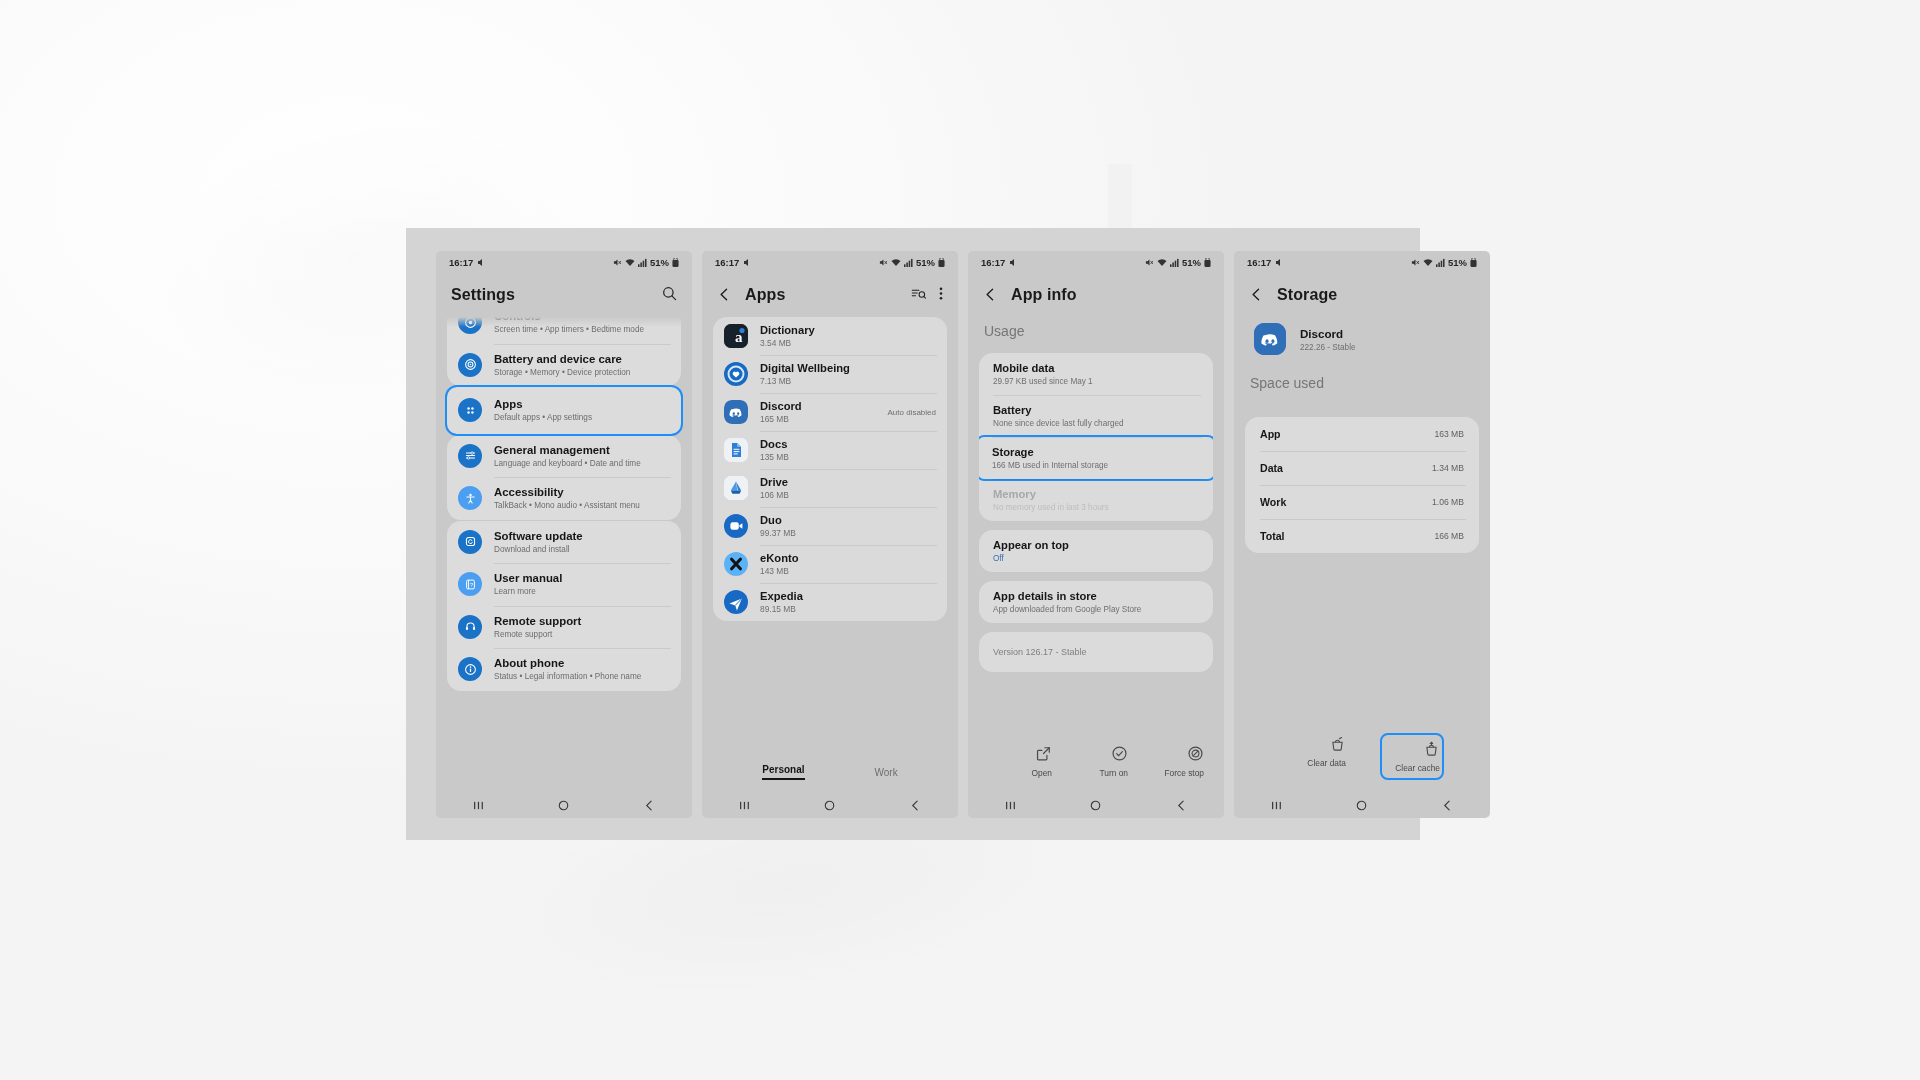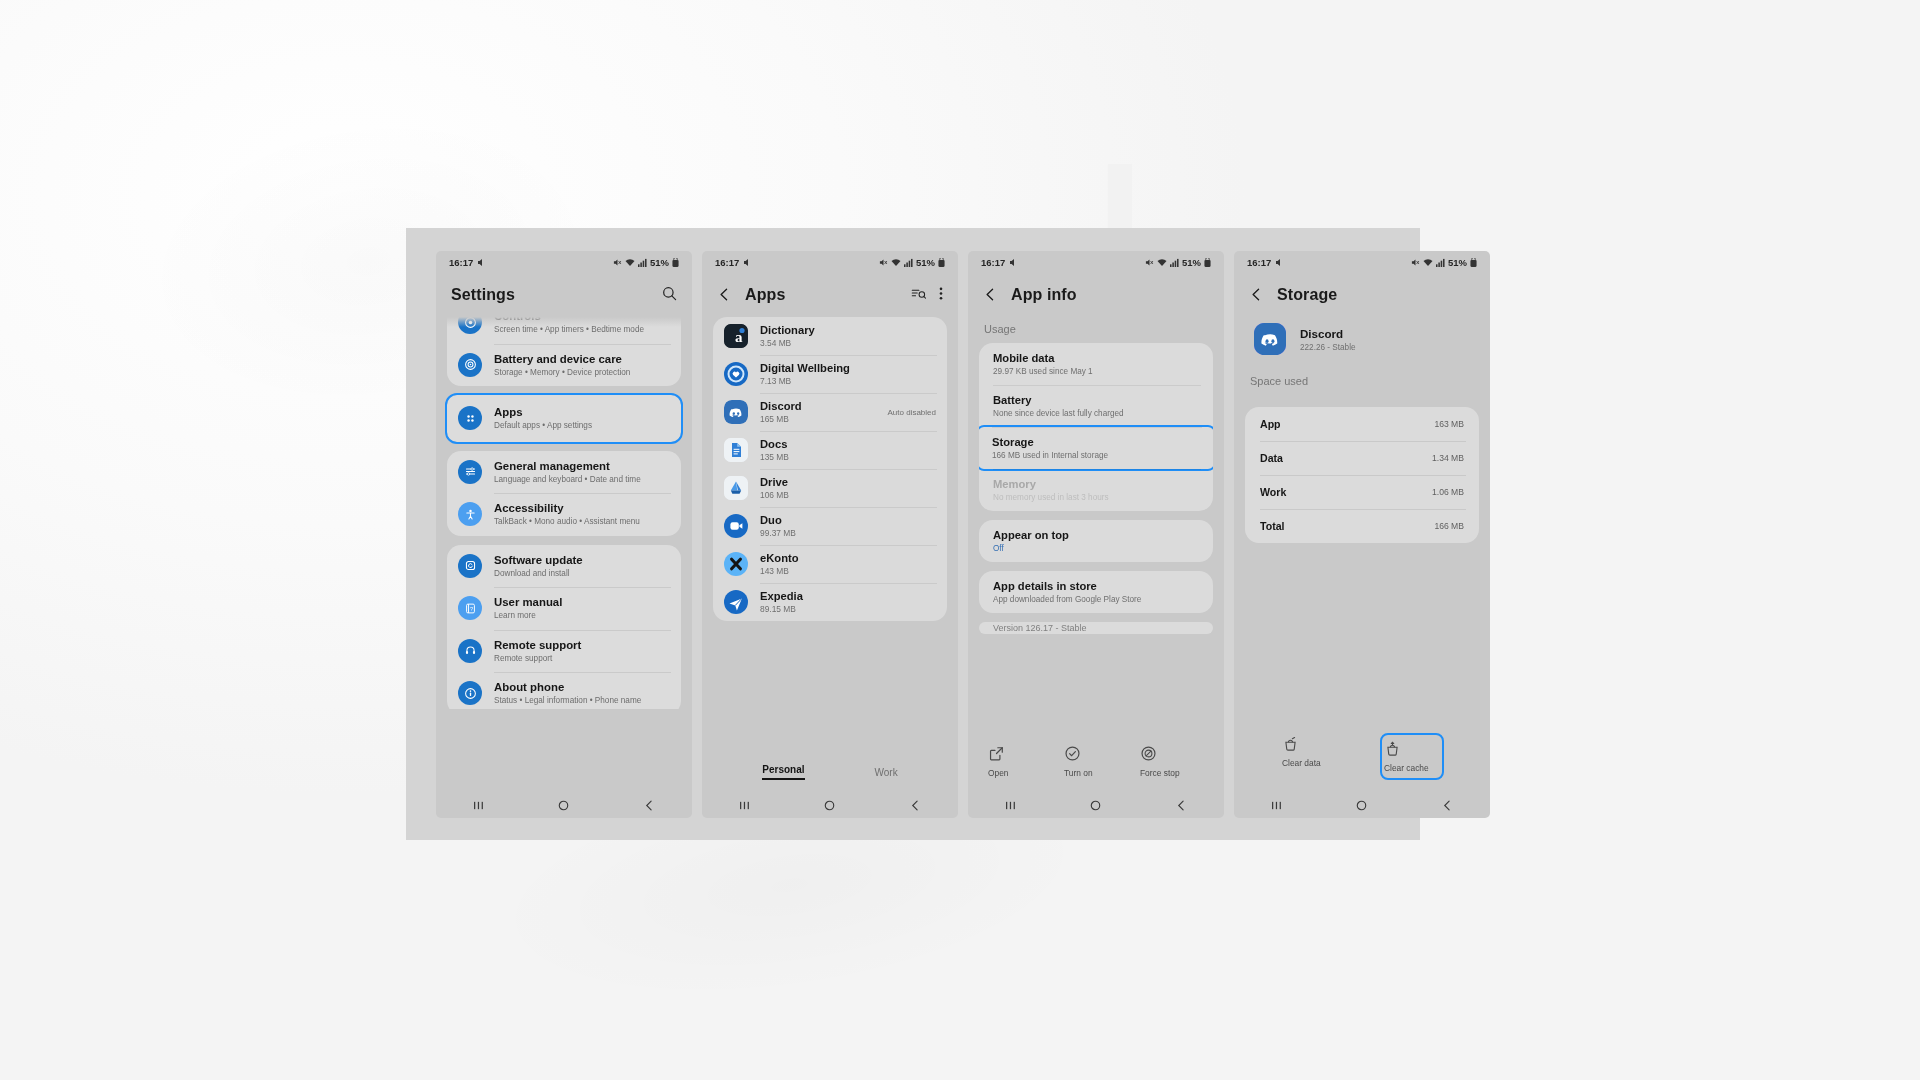--- a/index.html
+++ b/index.html
@@ -84,21 +84,21 @@
   .hdr .spacer { flex: 1; }
   .hdr .icons { display: flex; align-items: center; gap: 13px; }
   .back { width: 16px; height: 16px; flex: none; }
 
   
   .scroll { padding: 0 11px; }
   .card {
     background: rgba(232,232,232,0.62);
     border-radius: 14px;
     overflow: hidden;
-    margin-bottom: 9px;
+    margin-bottom: 1px;
   }
   .row {
     display: flex; align-items: center;
     gap: 12px;
     padding: 8px 11px;
     position: relative;
   }
   .row + .row::before {
     content:"";
     position:absolute; left: 47px; right: 10px; top: 0;
@@ -151,47 +151,47 @@
   }
 
   .tabs {
     position: absolute; left: 0; right: 0; bottom: 38px;
     display: flex; align-items: center; justify-content: center; gap: 70px;
     font-size: 10px; color: #6f6f6f;
   }
   .tabs .tab.active { color:#141414; font-weight:700; border-bottom: 2px solid #141414; padding-bottom: 3px; }
 
   
-  .sechead { font-size: 11px; color:#767676; padding: 6px 16px 8px; }
+  .sechead { font-size: 14px; color:#767676; padding: 6px 16px 14px; }
   .infocard { background: rgba(232,232,232,0.6); border-radius: 14px; overflow:hidden; margin-bottom: 9px; }
   .inforow { padding: 9px 14px; position: relative; }
   .inforow + .inforow::before {
     content:""; position:absolute; left:14px; right:12px; top:0;
     height:1px; background: rgba(0,0,0,0.07);
   }
   .inforow .i1 { font-size: 11.2px; font-weight:700; color:#161616; }
   .inforow .i2 { font-size: 8.2px; color:#6f6f6f; margin-top:3px; }
   .inforow.dim .i1 { color:#a8a8a8; }
   .inforow.dim .i2 { color:#bdbdbd; }
   .inforow .i2.blue { color:#356fb3; }
 
   .verbox {
     background: rgba(232,232,232,0.6);
     border-radius: 14px;
-    padding: 1px 14px;
+    padding: 15px 14px;
     font-size: 9px; color:#808080;
     margin: 0 11px;
   }
 
   .actionbar {
     position: absolute; left:0; right:0; bottom: 40px;
     display:flex; align-items:flex-start; justify-content: space-around;
     padding: 0 14px;
   }
-  .action { display:flex; flex-direction:column; align-items:flex-start; gap:6px; width: 64px;}
+  .action { display:flex; flex-direction:column; align-items:flex-end; gap:6px; width: 64px;}
   .action .lbl { font-size: 8.4px; color:#4a4a4a; }
   .action svg { display:block; }
 
   
   .appheader { display:flex; align-items:center; gap: 14px; padding: 6px 20px 14px; }
   .appheader .ico { width: 32px; height:32px; border-radius: 10px; background:#5865F2; display:flex;align-items:center;justify-content:center;}
   .appheader .nm { font-size: 11.6px; font-weight:700; color:#161616;}
   .appheader .vr { font-size: 8.2px; color:#6f6f6f; margin-top:3px;}
 
   .usecard { background: rgba(232,232,232,0.6); border-radius: 14px; overflow:hidden; }

